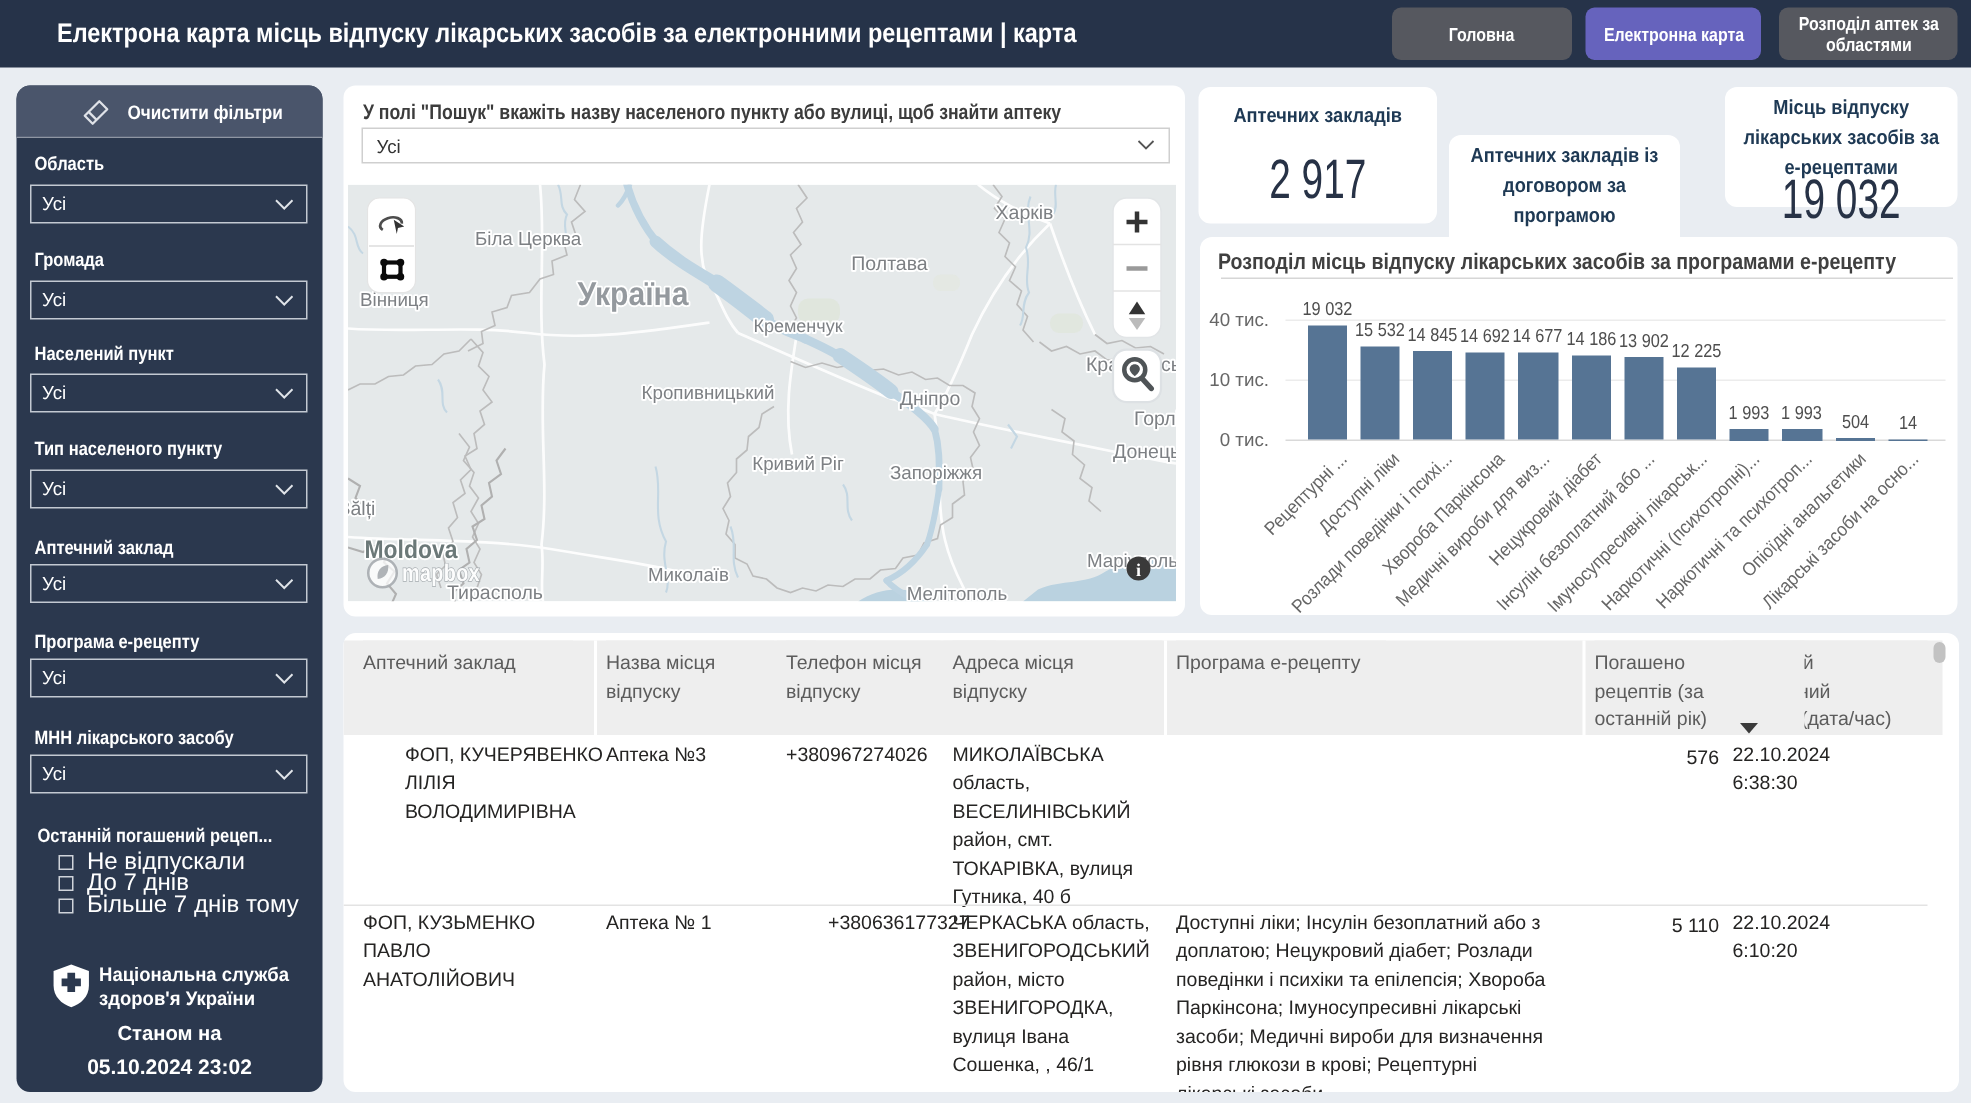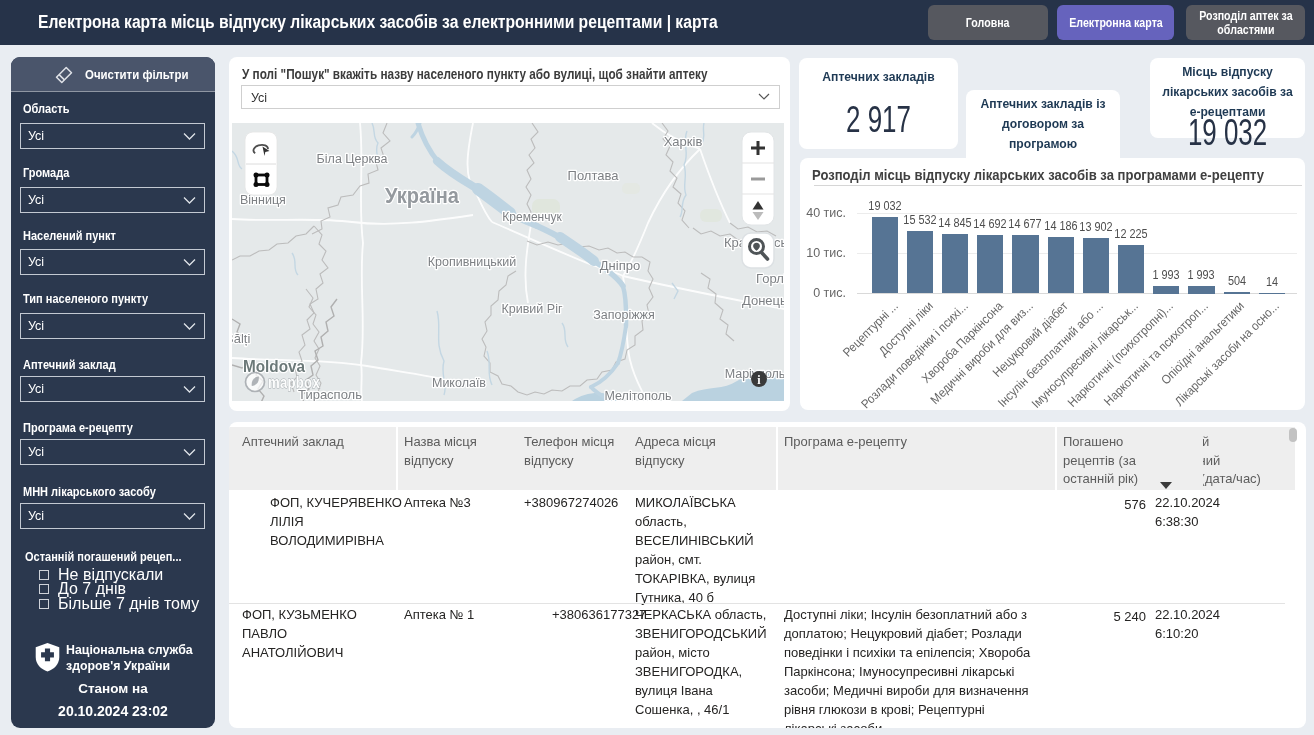--- a/index.html
+++ b/index.html
@@ -102,21 +102,21 @@
   <div class="flabel" style="top:492px; left:14px;">Останній погашений рецеп...</div>
   <div class="cbrow" style="top:508.5px;"><span class="cbx"></span>Не відпускали</div>
   <div class="cbrow" style="top:523px;"><span class="cbx"></span>До 7 днів</div>
   <div class="cbrow" style="top:537.5px;"><span class="cbx"></span>Більше 7 днів тому</div>
   <svg style="position:absolute; left:22px; top:585px;" width="29" height="30" viewBox="0 0 24 28">
     <path d="M12 1 L23 5 L23 14 C23 21 18 25.5 12 27.5 C6 25.5 1 21 1 14 L1 5 Z" fill="#fff"></path>
     <path d="M9.6 6 h4.8 v3.6 H18 v4.8 h-3.6 V18 H9.6 v-3.6 H6 V9.6 h3.6 Z" fill="#2b384e"></path>
   </svg>
   <div style="position:absolute; left:55px; top:585px; font-size:13px; font-weight:bold; line-height:15.5px; transform:scaleX(.95); transform-origin:0 0;">Національна служба<br>здоров'я України</div>
   <div style="position:absolute; left:0; top:624px; width:204px; text-align:center; font-size:13.5px; font-weight:bold;">Станом на</div>
-  <div style="position:absolute; left:0; top:646px; width:204px; text-align:center; font-size:14px; font-weight:bold;">20.10.2024 23:02</div>
+  <div style="position:absolute; left:0; top:646px; width:204px; text-align:center; font-size:14px; font-weight:bold;">05.10.2024 23:02</div>
 </div>
 
 <div class="card" id="mapcard" style="left:229px; top:57px; width:561px; height:354px;">
   <div style="position:absolute; left:13px; top:9px; font-size:14px; font-weight:bold; color:#3c3c3c; white-space:nowrap; transform:scaleX(.84); transform-origin:0 0;">У полі "Пошук" вкажіть назву населеного пункту або вулиці, щоб знайти аптеку</div>
   <div style="position:absolute; left:12px; top:28px; width:539px; height:24px; border:1px solid #cfcfcf; font-size:12.5px; color:#333;">
     <span style="position:absolute; left:9px; top:5px;">Усі</span>
     <svg style="position:absolute; right:9px; top:7px;" width="12" height="8" viewBox="0 0 12 8">
         <path d="M1 1 L6 6 L11 1" fill="none" stroke="#555" stroke-width="1.2"></path>
       </svg>
   </div>
@@ -335,16 +335,16 @@
   <div class="td" style="left:295px; top:71px; width:150px;">+380967274026</div>
   <div class="td" style="left:406px; top:71px; width:135px;">МИКОЛАЇВСЬКА<br>область,<br>ВЕСЕЛИНІВСЬКИЙ<br>район, смт.<br>ТОКАРІВКА, вулиця<br>Гутника, 40 б</div>
   <div class="td" style="left:857px; top:73.0px; width:60px; text-align:right;">576</div>
   <div class="td" style="left:926px; top:71px; width:150px;">22.10.2024<br>6:38:30</div>
   <div class="rowline" style="top:180.5px; width:1056px;"></div>
   <div class="td" style="left:13px; top:183px; width:150px;">ФОП, КУЗЬМЕНКО<br>ПАВЛО<br>АНАТОЛІЙОВИЧ</div>
   <div class="td" style="left:175px; top:183px; width:150px;">Аптека № 1</div>
   <div class="td" style="left:295px; top:183px; width:150px;margin-left:28px;">+380636177327</div>
   <div class="td" style="left:406px; top:183px; width:135px;">ЧЕРКАСЬКА область,<br>ЗВЕНИГОРОДСЬКИЙ<br>район, місто<br>ЗВЕНИГОРОДКА,<br>вулиця Івана<br>Сошенка, , 46/1</div>
   <div class="td" style="left:555px; top:183px; width:280px;">Доступні ліки; Інсулін безоплатний або з<br>доплатою; Нецукровий діабет; Розлади<br>поведінки і психіки та епілепсія; Хвороба<br>Паркінсона; Імуносупресивні лікарські<br>засоби; Медичні вироби для визначення<br>рівня глюкози в крові; Рецептурні<br>лікарські засоби</div>
-  <div class="td" style="left:857px; top:185.0px; width:60px; text-align:right;">5 240</div>
+  <div class="td" style="left:857px; top:185.0px; width:60px; text-align:right;">5 110</div>
   <div class="td" style="left:926px; top:183px; width:150px;">22.10.2024<br>6:10:20</div>
   <div style="position:absolute; left:1060px; top:6px; width:8px; height:14px; border-radius:4px; background:#c2c2c2;"></div>
 </div>
 
 </body></html>

